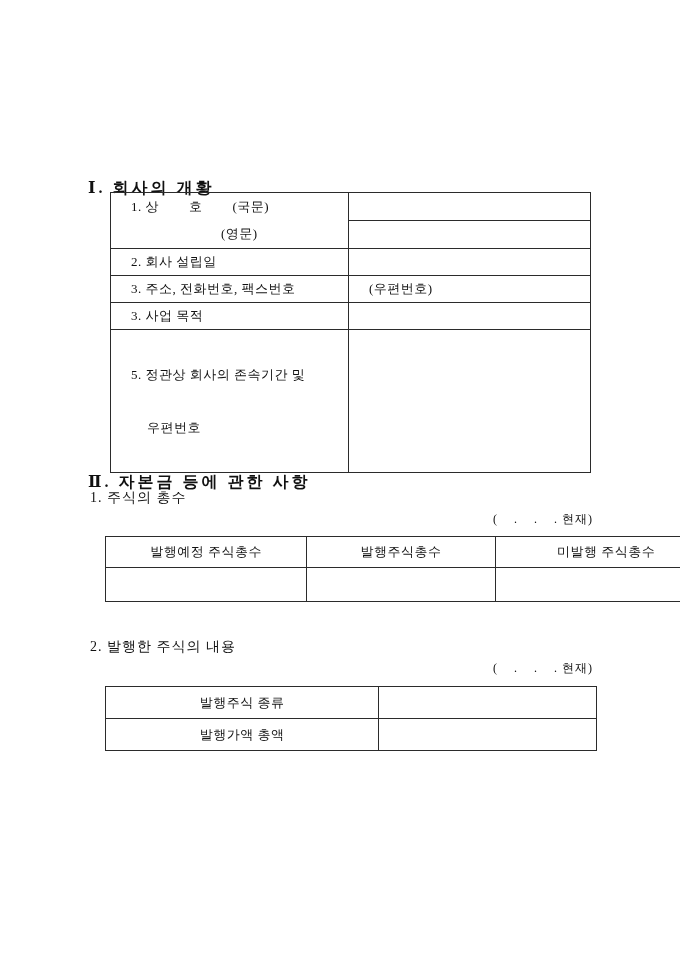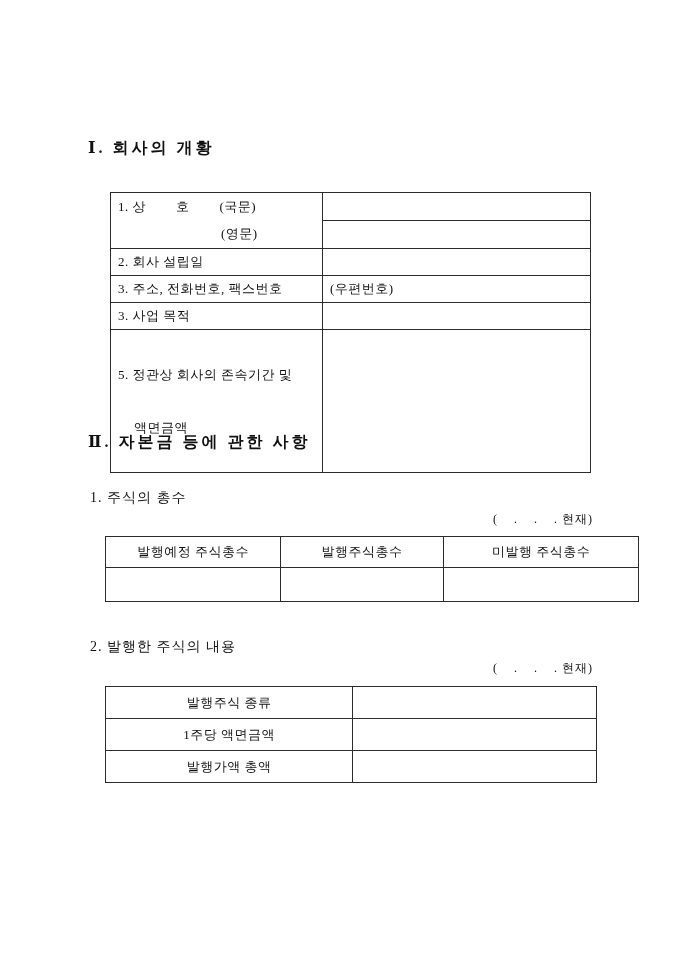--- a/index.html
+++ b/index.html
@@ -7,41 +7,42 @@
     width:680px;height:962px;
     font-family:"Liberation Serif","DejaVu Serif",serif;
     color:#111111;
   }
   .page{position:relative;width:680px;height:962px;background:#ffffff;overflow:hidden;}
 
   .sec-heading{
     position:absolute;
     font-size:16px;font-weight:bold;letter-spacing:3px;
     white-space:pre;
+    margin-top:40px;
   }
   #heading-1{left:88px;top:138px;}
   #heading-2{left:88px;top:432px;}
 
   .sub-title{
     position:absolute;font-size:14px;letter-spacing:1px;white-space:pre;
   }
   #sub1-title{left:90px;top:489px;}
   #sub2-title{left:90px;top:630px;margin-top:8px;}
 
   .asof{
     position:absolute;right:87px;font-size:12px;letter-spacing:1px;white-space:pre;
   }
   #asof-1{top:511px;}
   #asof-2{top:660px;}
 
   table{border-collapse:collapse;position:absolute;table-layout:fixed;}
   td,th{
     border:1px solid #2b2b2b;
     font-size:13px;font-weight:normal;letter-spacing:0.5px;
-    padding:2px 7px;vertical-align:middle;
+    padding:2px 20px;vertical-align:middle;
     overflow:hidden;
   }
 
   
   #t1{left:110px;top:192px;width:481px;}
   #t1 .lbl{width:197px;text-align:left;white-space:pre;}
   #t1 .val{text-align:left;}
   #t1 tr.sub{height:28px;}
   #t1 tr.r{height:27px;margin-top:20px;}
   #t1 tr.tall{height:48px;}
@@ -90,21 +91,21 @@
       <td class="lbl">3. 주소, 전화번호, 팩스번호</td>
       <td class="val">(우편번호)</td>
     </tr>
     <tr class="r">
       <td class="lbl">3. 사업 목적</td>
       <td class="val"></td>
     </tr>
     <tr class="tall">
       <td class="lbl two-line">
         <div class="line">5. 정관상 회사의 존속기간 및</div>
-        <div class="line line2-ind">액면금액</div>
+        <div class="line line2-ind">우편번호</div>
       </td>
       <td class="val"></td>
     </tr>
   </tbody>
     </table>
 
   <div class="sec-heading" id="heading-2">Ⅱ. 자본금 등에 관한 사항</div>
 
   <div class="sub-title" id="sub1-title">1. 주식의 총수</div>
 
@@ -129,23 +130,19 @@
 
   <div class="asof" id="asof-2">(    .    .    . 현재)</div>
 
   <table id="t3">
     <tbody>
         <tr>
       <td class="lbl">발행주식 종류</td>
       <td class="val"></td>
     </tr>
     <tr>
-      <td class="lbl">1주당 액면금액</td>
-      <td class="val"></td>
-    </tr>
-    <tr>
       <td class="lbl">발행가액 총액</td>
       <td class="val"></td>
     </tr>
   </tbody>
     </table>
 
 </div>
 
 </body></html>

